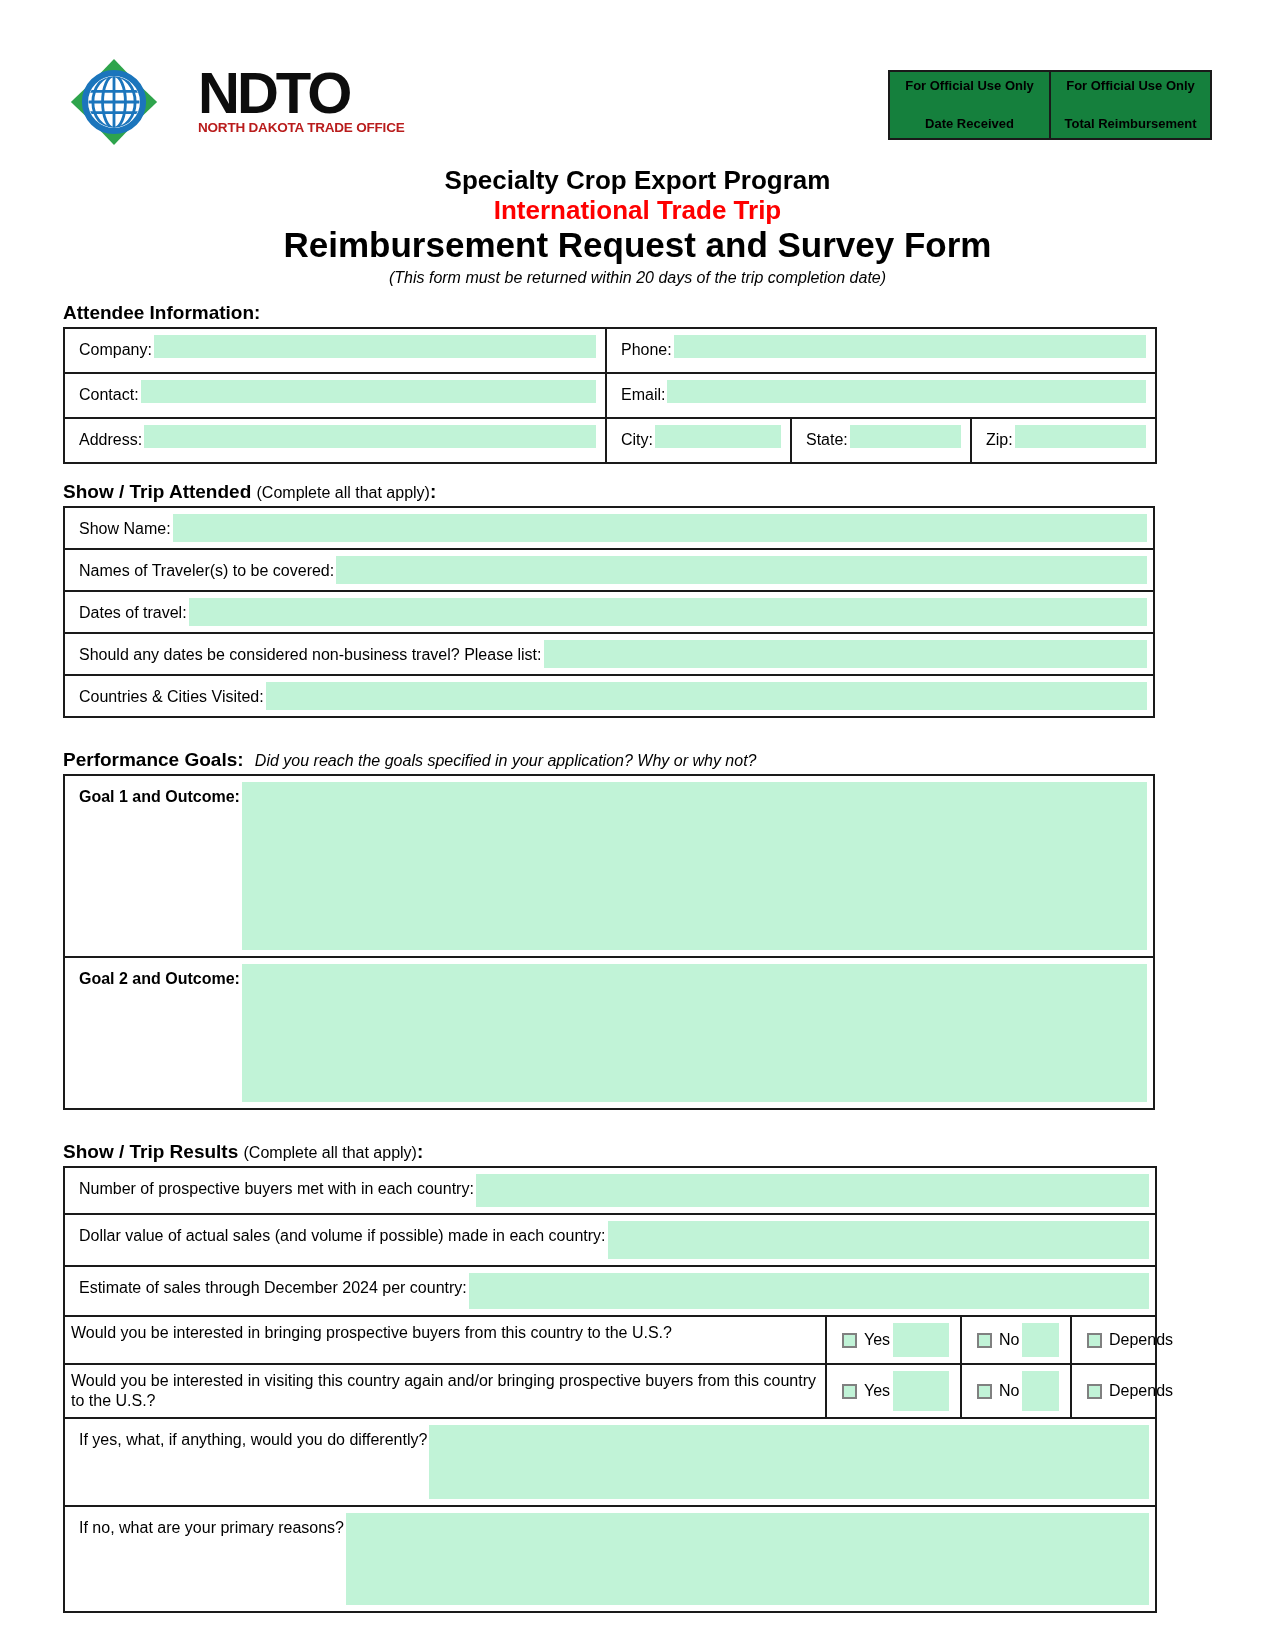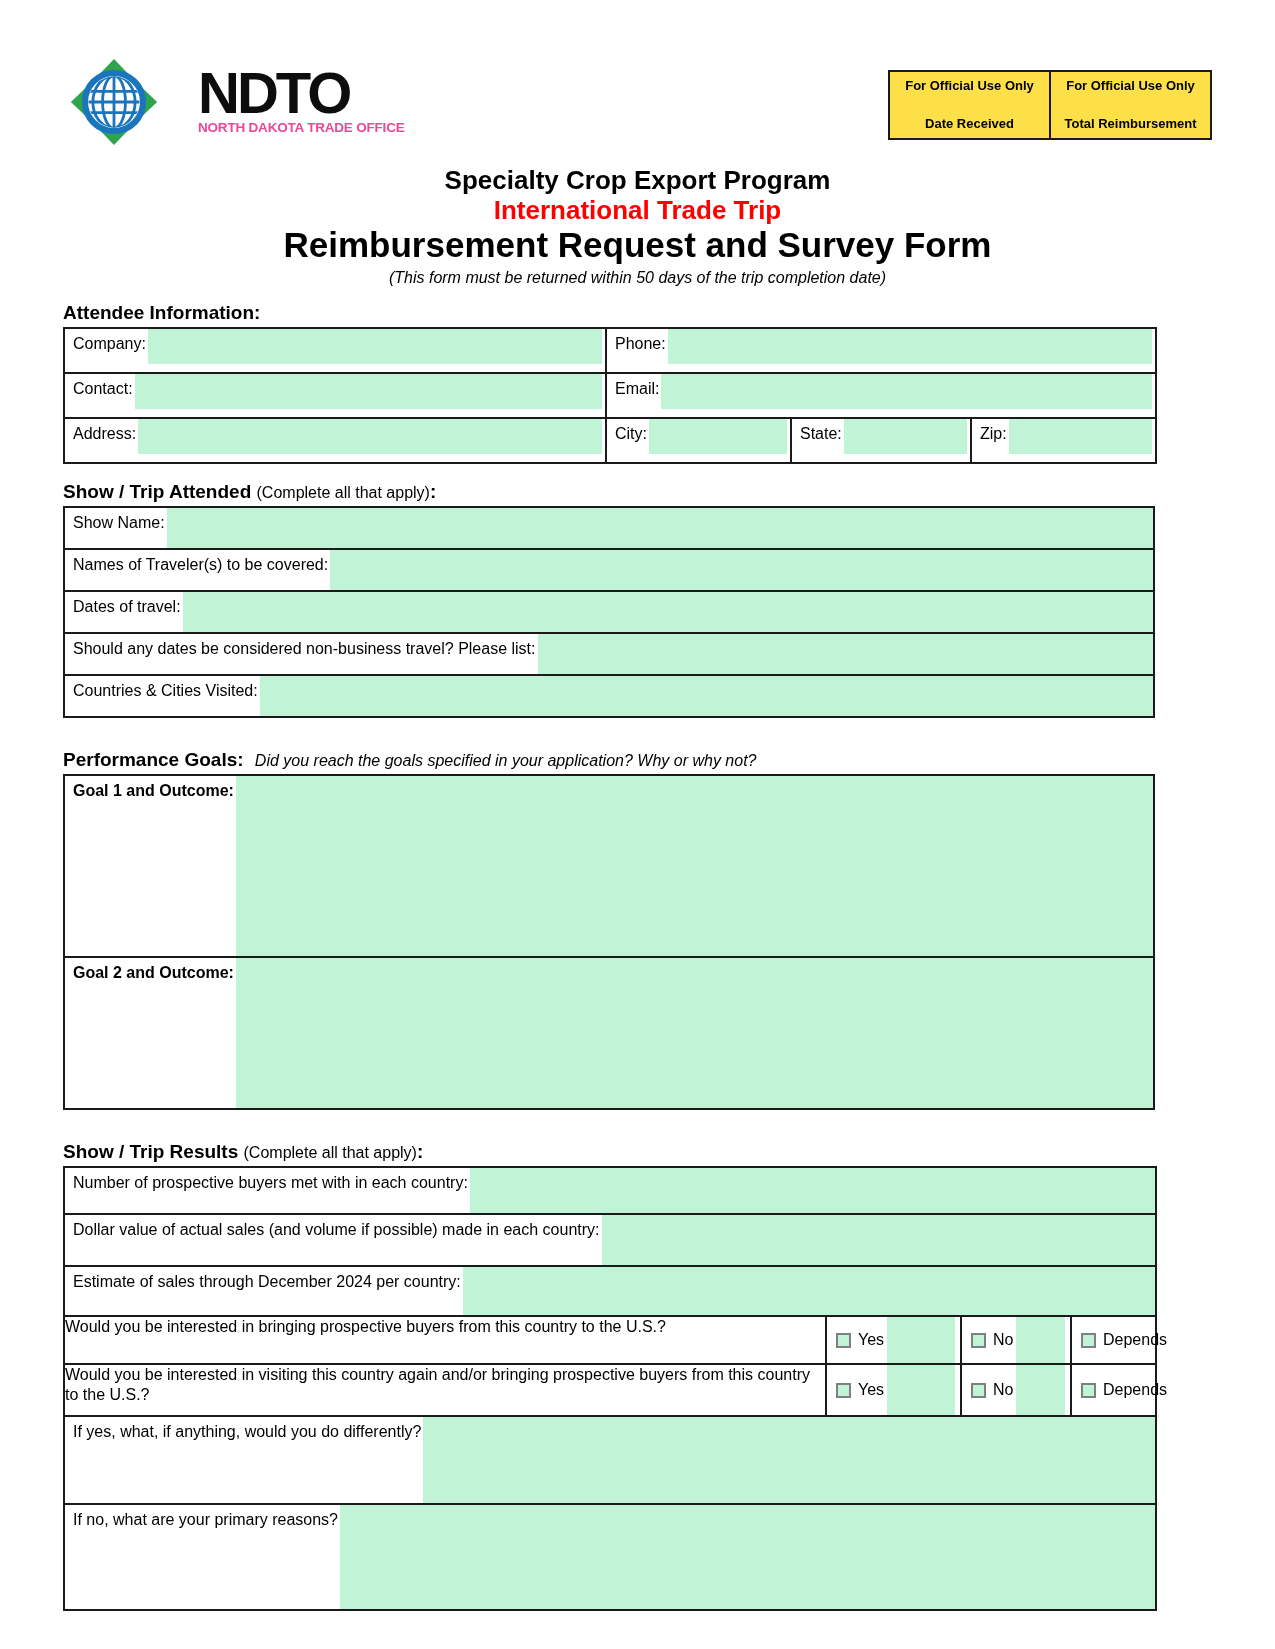--- a/index.html
+++ b/index.html
@@ -5,43 +5,43 @@
   * { box-sizing: border-box; margin: 0; padding: 0; }
   html,body { background:#fff; }
   body { font-family: "Liberation Sans", sans-serif; color:#000; }
   .page { position:relative; width:1275px; height:1649px; background:#fff; overflow:hidden; margin:0 auto; }
 
   
   .logo { position:absolute; left:70px; top:58px; display:flex; align-items:flex-start;gap:48px; }
   .logo-globe { width:88px; height:88px; flex:0 0 auto; }
   .logo-text { margin-left:-8px; margin-top:8px; }
   .ndto { font-size:58px; font-weight:bold; letter-spacing:-3px; line-height:0.92; color:#0d0d0d; }
-  .logo-sub { font-size:13.5px; font-weight:bold; letter-spacing:-0.2px; margin-top:1px; color:#ec4899; }
-
-  .official { position:absolute; left:888px; top:70px; width:324px; height:70px; display:flex; border:2px solid #1a1a1a; background:#fde047; }
+  .logo-sub { font-size:13.5px; font-weight:bold; letter-spacing:-0.2px; margin-top:1px; color:#b91c1c; }
+
+  .official { position:absolute; left:888px; top:70px; width:324px; height:70px; display:flex; border:2px solid #1a1a1a; background:#15803d; }
   .official-cell { flex:1; display:flex; flex-direction:column; justify-content:space-between; text-align:center; padding:6px 2px 7px 2px; font-size:13px; font-weight:bold; }
   .official-cell + .official-cell { border-left:2px solid #1a1a1a; }
 
   
   .titleblock { position:absolute; left:0; top:166px; width:100%; text-align:center; }
   .t1 { font-size:26px; font-weight:bold; line-height:1.15; }
   .t2 { font-size:26px; font-weight:bold; line-height:1.1; color:var(--title_red,#fe0000); }
   .t3 { font-size:35px; font-weight:bold; line-height:1.12; margin-top:1px; }
   .t4 { font-size:16px; font-style:italic; margin-top:4px; }
 
   
   .content { position:absolute; left:63px; top:302px; width:1092px; }
   .sec-head { font-size:19px; font-weight:bold; margin-bottom:3px; }
   .sec-head .note { font-weight:normal; font-size:16px; }
   .sec-head .subtitle { font-weight:normal; font-size:16px; font-style:italic; margin-left:6px; }
   .gap17 { margin-top:17px; }
   .gap14 { margin-top:31px; }
 
   table.tbl { border-collapse:collapse; width:100%; table-layout:fixed; }
-  table.tbl td { border:2px solid #1a1a1a; padding:0; vertical-align:top; font-size:16px; line-height:1.25; }
+  table.tbl td { border:2px solid #1a1a1a; padding:6px; vertical-align:top; font-size:16px; line-height:1.25; }
 
   .cell { display:flex; align-items:stretch; height:100%; }
   .lbl { white-space:nowrap; padding:5px 2px 0 8px; flex:0 0 auto; }
   .lbl.b { font-weight:bold; }
   .fill { flex:1 1 auto; background:var(--highlight,#c1f3d7); }
   .cell.att .fill { margin:0 3px 8px 0; }
 
   .h45{height:45px} .h42{height:42px} .h182{height:182px} .h152{height:152px}
   .h47{height:47px} .h52{height:52px} .h50{height:50px} .h48{height:48px}
   .h88{height:88px} .h98{height:106px}
@@ -96,21 +96,21 @@
     <div class="official-cell">
       <div>For Official Use Only</div>
       <div>Total Reimbursement</div>
     </div>
   </div>
 
   <div class="titleblock">
     <div class="t1">Specialty Crop Export Program</div>
     <div class="t2">International Trade Trip</div>
     <div class="t3">Reimbursement Request and Survey Form</div>
-    <div class="t4">(This form must be returned within 50 days of the trip completion date)</div>
+    <div class="t4">(This form must be returned within 20 days of the trip completion date)</div>
   </div>
 
   <div class="content">
 
     <div class="sec-head">Attendee Information:</div>
     <table class="tbl">
       <colgroup>
           <col style="width:542px">
           <col style="width:185px">
           <col style="width:180px">

